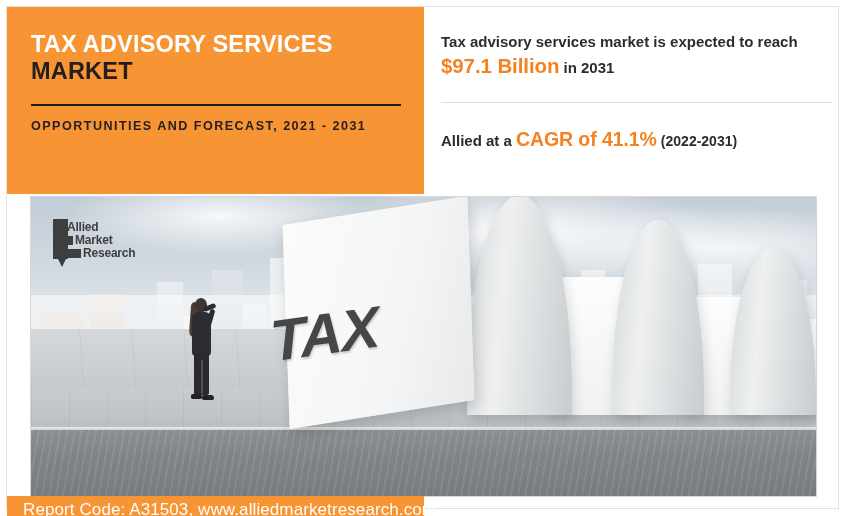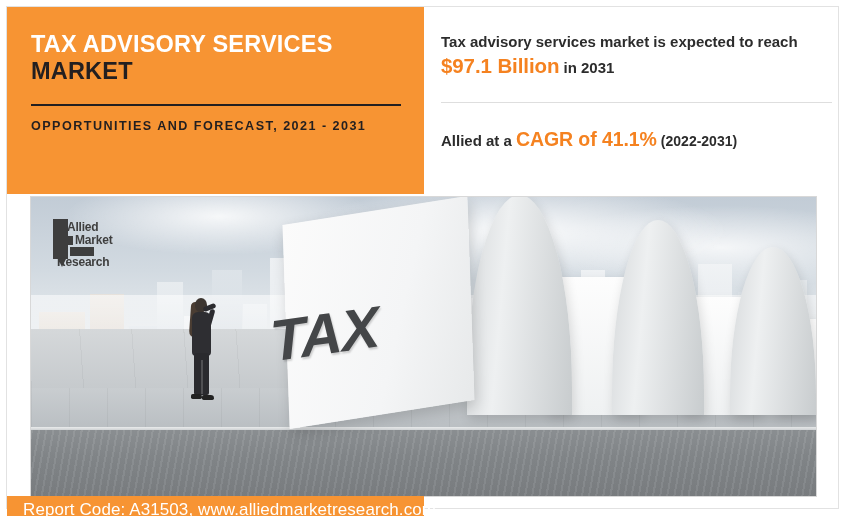--- a/index.html
+++ b/index.html
@@ -287,21 +287,21 @@
     border-right: 5px solid transparent;
     border-top: 10px solid #3e3e3e;
   }
   .logo-row { position: absolute; display: flex; align-items: center; }
   .logo-row .chip { background: #3e3e3e; height: 9px; margin-right: 2px; }
   .logo-row .txt  { font-size: 12px; font-weight: bold; color: #3e3e3e; line-height: 1; letter-spacing: -0.2px; }
   .logo-r1 { left: 4px;  top: 2px; }
   .logo-r1 .chip { width: 8px; }
   .logo-r2 { left: 4px;  top: 15px; }
   .logo-r2 .chip { width: 16px; }
-  .logo-r3 { left: 4px;  top: 28px; flex-direction: column; }
+  .logo-r3 { left: 4px;  top: 28px; }
   .logo-r3 .chip { width: 24px; }
 
   
   .footer-band {
     position: absolute;
     left: 7px;
     top: 496px;
     width: 417px;
     height: 20px;
     background: #F79433;

